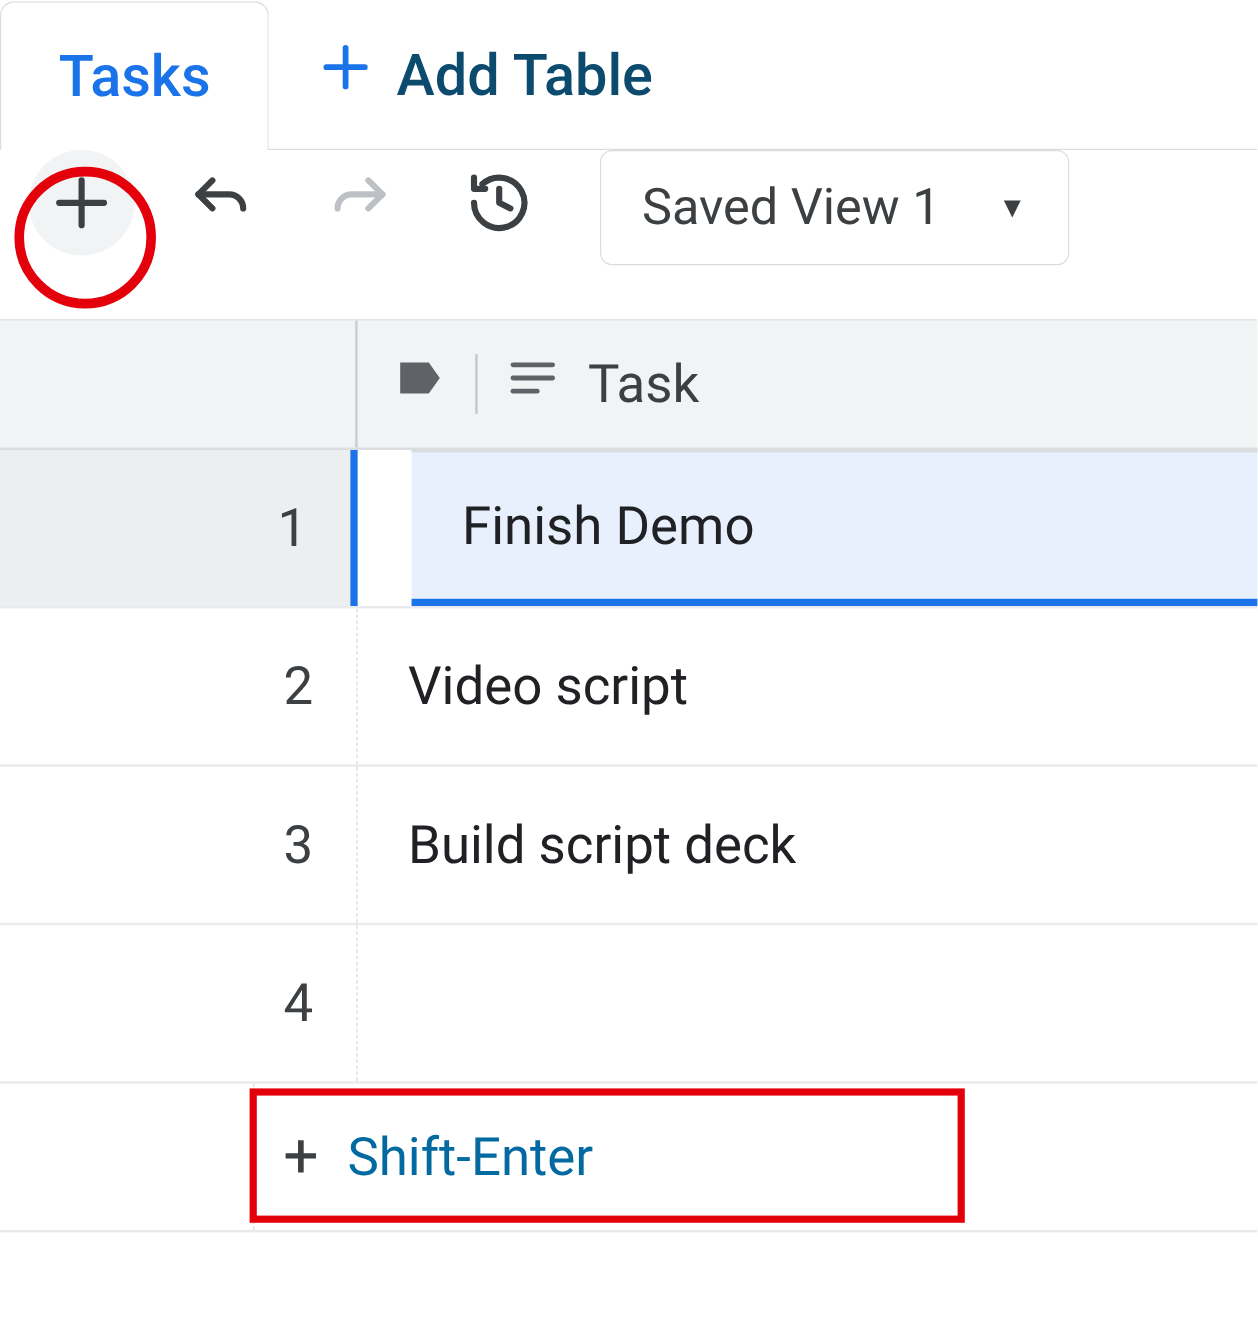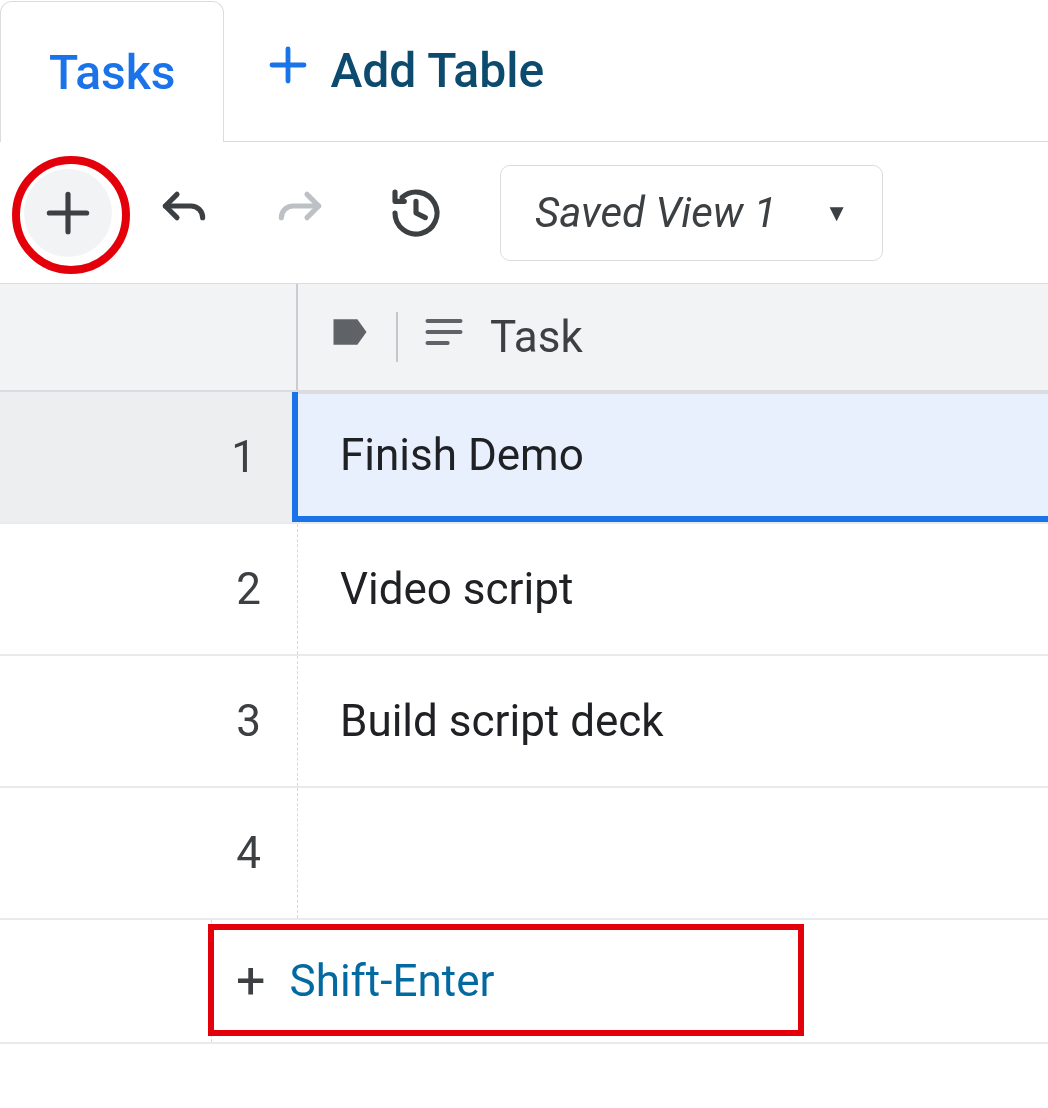--- a/index.html
+++ b/index.html
@@ -9,21 +9,21 @@
       font-family: "Google Sans", Roboto, Arial, sans-serif;
       background: #fff;
       color: #202124;
       overflow: hidden;
     }
 
     
     .tabstrip {
       display: flex;
       align-items: stretch;
-      height: 142px;
+      height: 125px;
       border-bottom: 1px solid #dadce0;
     }
     .tab {
       display: flex;
       align-items: center;
       padding: 0 48px 0 48px;
       font-size: 48px;
       font-weight: 500;
       color: #1a73e8;
       border: 1px solid #dadce0;
@@ -43,27 +43,25 @@
       font-weight: 500;
       color: #0c4a6e;
       gap: 18px;
       cursor: pointer;
     }
     .addtable .plus-icon svg { width: 48px; height: 48px; stroke: #1a73e8; }
 
     
     .toolbar {
       display: flex;
-      align-items: center;
       gap: 28px;
       height: 142px;
       padding-left: 24px;
       border-bottom: 1px solid #dadce0;
       position: relative;
-      font-style: italic;
     }
     .tool-btn {
       width: 88px; height: 88px;
       display: flex; align-items: center; justify-content: center;
       border-radius: 50%;
       cursor: pointer;
     }
     .tool-btn.filled { background: #f1f3f4; }
     .tool-btn svg { width: 56px; height: 56px; }
     .redo-disabled svg { stroke: #bdc1c6; }
@@ -143,20 +141,21 @@
       font-size: 44px;
       color: #202124;
     }
 
     
     .datarow.selected .row-num { background: #eceeef; border-right: 6px solid #1a73e8; }
     .datarow.selected .row-cell {
       background: #e8f0fe;
       border-top: 2px solid #dadce0;
       border-bottom: 6px solid #1a73e8;
+      margin-left: 45px;
     }
 
     
     .addrow {
       display: flex;
       height: 124px;
       border-bottom: 2px solid #e8eaed;
       position: relative;
     }
     .addrow .spacer {

